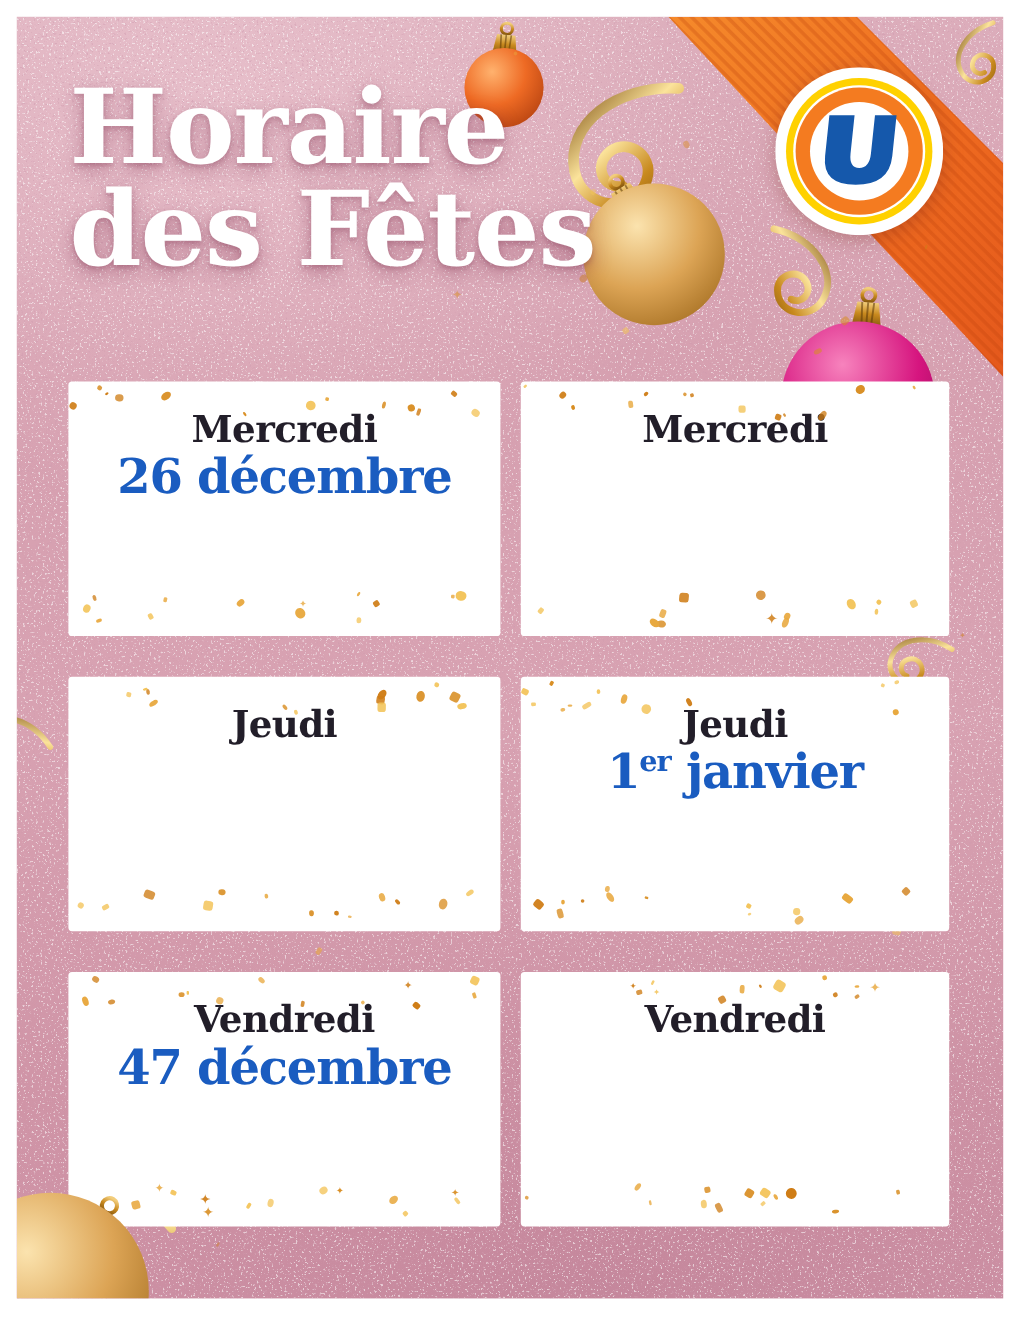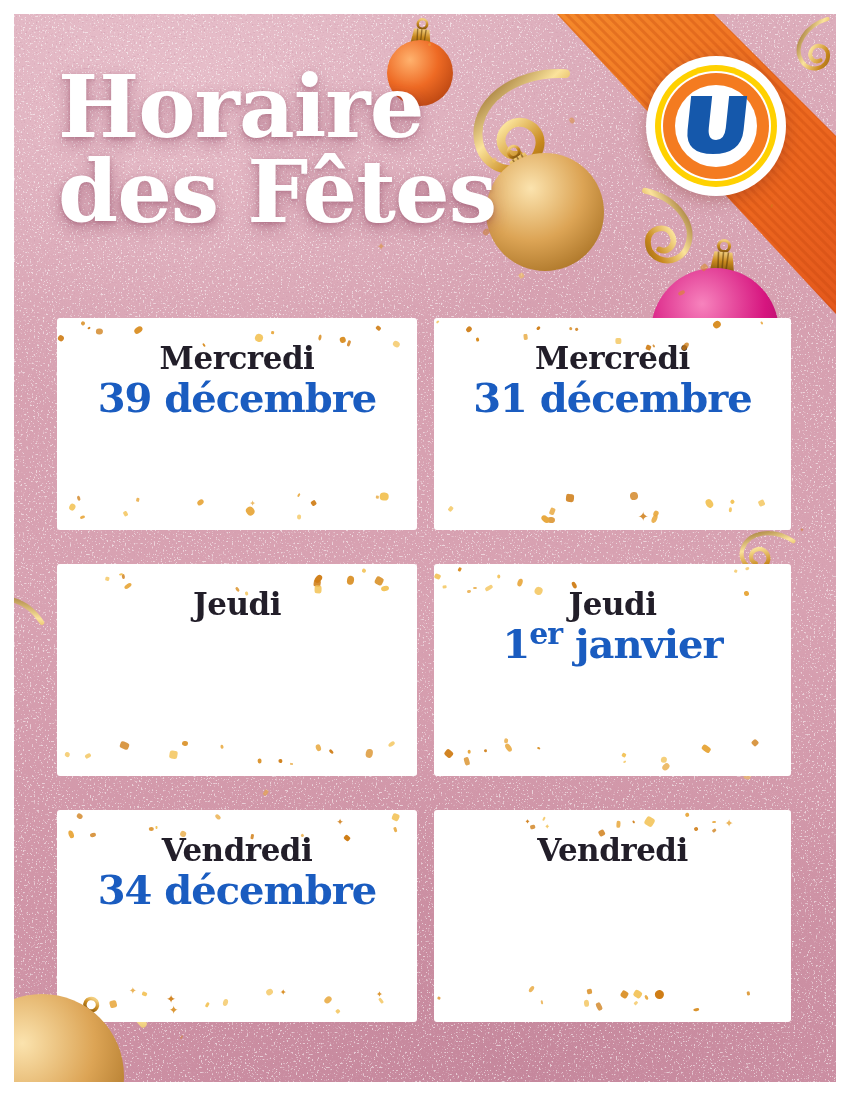--- a/index.html
+++ b/index.html
@@ -15,21 +15,21 @@
          font-size:86px;line-height:.99;letter-spacing:-1px;
          text-shadow:0 6px 16px rgba(120,40,70,.38),0 2px 4px rgba(120,40,70,.28);}
   .logo{position:absolute;left:632px;top:42px;width:140px;height:140px;z-index:4;
         filter:drop-shadow(0 4px 8px rgba(120,40,30,.35));}
   .cards{position:absolute;left:43px;top:304px;z-index:5;display:grid;
          grid-template-columns:360px 357px;grid-auto-rows:212px;column-gap:17px;row-gap:34px;}
   .card{position:relative;background:#fff;border-radius:3px;text-align:center;
         padding-top:24px;box-sizing:border-box;overflow:hidden;}
   .day{font-weight:bold;font-size:31px;letter-spacing:-.5px;color:var(--day-ink,#221e29);line-height:1.05;}
   .date{font-weight:bold;font-size:40px;letter-spacing:-1px;color:var(--accent-blue,#1a5cc0);line-height:1.1;margin-top:1px;}
-  .date sup{font-size:30px;vertical-align:super;line-height:0;}
+  .date sup{font-size:24px;vertical-align:super;line-height:0;}
   .cf{position:absolute;left:0;width:100%;height:36px;}
   .cf-top{top:2px;} .cf-bottom{bottom:2px;}
   .speck{position:absolute;display:block;}
   .front{z-index:6;}
 </style>
 </head>
 <body>
 
 <div class="page">
   <div class="panel">
@@ -150,21 +150,21 @@
             <span class="speck" style="left: 145.494px; top: 23.8628px; opacity: 0.961614; width: 3.83684px; height: 2px; background: rgb(216, 140, 31); border-radius: 50%; transform: rotate(55deg);"></span>
             <span class="speck" style="left: 318.609px; top: 6.26372px; opacity: 0.903567; width: 4.95285px; height: 4.2px; background: rgb(207, 125, 22); border-radius: 30%; transform: rotate(223deg);"></span>
             <span class="speck" style="left: 30.1964px; top: 7.005px; opacity: 0.975018; width: 3.47893px; height: 2.2px; background: rgb(207, 125, 22); border-radius: 50%; transform: rotate(151deg);"></span>
             <span class="speck" style="left: 24.4125px; top: 0.674594px; opacity: 0.83892; width: 3.88167px; height: 4.3px; background: rgb(216, 140, 31); border-radius: 50%; transform: rotate(127deg);"></span>
             <span class="speck" style="left: 214.09px; top: 10.8068px; opacity: 0.939272; width: 3.13534px; height: 3.1px; background: rgb(232, 168, 62); border-radius: 30%; transform: rotate(190deg);"></span>
             <span class="speck" style="left: 259.74px; top: 16.3461px; opacity: 0.854385; width: 5.91762px; height: 3px; background: rgb(216, 140, 31); border-radius: 50%; transform: rotate(104deg);"></span>
             <span class="speck" style="left: 335.908px; top: 21.4222px; opacity: 0.77463; width: 6.57464px; height: 5.6px; background: rgb(243, 196, 90); border-radius: 50%; transform: rotate(34deg);"></span>
             <span class="speck" style="left: 282.652px; top: 17.4076px; opacity: 0.945089; width: 5.79091px; height: 5.9px; background: rgb(216, 140, 31); border-radius: 50%; transform: rotate(164deg);"></span>
           </div>
         <div class="day">Mercredi</div>
-        <div class="date"><span>39</span><sup></sup><span> décembre</span></div>
+        <div class="date"><span>26</span><sup></sup><span> décembre</span></div>
         <div class="cf cf-bottom">
             <span class="speck" style="left: 23.0093px; top: 23.515px; opacity: 0.927013; width: 5.05552px; height: 2.7px; background: rgb(232, 168, 62); border-radius: 50%; transform: rotate(161deg);"></span>
             <span class="speck" style="left: 323.191px; top: 0.768686px; opacity: 0.983885; width: 8.6919px; height: 7.6px; background: rgb(243, 196, 90); border-radius: 50%; transform: rotate(185deg);"></span>
             <span class="speck" style="left: 78.7971px; top: 5.70545px; opacity: 0.832935; width: 3.56065px; height: 3.1px; background: rgb(232, 168, 62); border-radius: 30%; transform: rotate(103deg);"></span>
             <span class="speck" style="left: 240.492px; top: 23.0134px; opacity: 0.766037; width: 4.54344px; height: 4.4px; background: rgb(243, 196, 90); border-radius: 50%; transform: rotate(274deg);"></span>
             <span class="speck" style="left: 319.38px; top: 4.42237px; opacity: 0.810799; width: 3.19102px; height: 2.5px; background: rgb(232, 168, 62); border-radius: 30%; transform: rotate(94deg);"></span>
             <span class="speck" style="left: 19.1151px; top: 5.19795px; opacity: 0.761086; width: 5.05263px; height: 2.6px; background: rgb(207, 125, 22); border-radius: 50%; transform: rotate(252deg);"></span>
             <span class="speck" style="left: 65.8279px; top: 20.248px; opacity: 0.844778; width: 4.909px; height: 3.7px; background: rgb(243, 196, 90); border-radius: 30%; transform: rotate(241deg);"></span>
             <span class="speck" style="left: 139.558px; top: 8.11465px; opacity: 0.947933; width: 6.62822px; height: 4.9px; background: rgb(232, 168, 62); border-radius: 50%; transform: rotate(320deg);"></span>
             <span class="speck" style="left: 189.407px; top: 14.8886px; opacity: 0.955892; width: 8.3831px; height: 8.6px; background: rgb(232, 168, 62); border-radius: 50%; transform: rotate(144deg);"></span>
@@ -184,21 +184,20 @@
             <span class="speck" style="left: 279.486px; top: 1.3058px; opacity: 0.966338; width: 8.16407px; height: 7.3px; background: rgb(216, 140, 31); border-radius: 50%; transform: rotate(325deg);"></span>
             <span class="speck" style="left: 212.431px; top: 25.3406px; opacity: 0.915289; width: 4.52345px; height: 4.8px; background: rgb(207, 125, 22); border-radius: 30%; transform: rotate(21deg);"></span>
             <span class="speck" style="left: 217.521px; top: 25.1833px; opacity: 0.788669; width: 3.23707px; height: 1.8px; background: rgb(207, 125, 22); border-radius: 50%; transform: rotate(238deg);"></span>
             <span class="speck" style="left: 181.073px; top: 17.521px; opacity: 0.800407; width: 6.36871px; height: 5.6px; background: rgb(243, 196, 90); border-radius: 30%; transform: rotate(269deg);"></span>
             <span class="speck" style="left: 246.659px; top: 23.7049px; opacity: 0.784651; width: 8.7494px; height: 5.3px; background: rgb(207, 125, 22); border-radius: 50%; transform: rotate(307deg);"></span>
             <span class="speck" style="left: 134.545px; top: 6.53801px; opacity: 0.825235; width: 3.15901px; height: 3.3px; background: rgb(216, 140, 31); border-radius: 50%; transform: rotate(111deg);"></span>
             <span class="speck" style="left: 140.813px; top: 8.0206px; opacity: 0.852168; width: 3.33702px; height: 3.1px; background: rgb(207, 125, 22); border-radius: 30%; transform: rotate(71deg);"></span>
             <span class="speck" style="left: 101.534px; top: 7.27885px; opacity: 0.961224; width: 4.49771px; height: 2.9px; background: rgb(207, 125, 22); border-radius: 50%; transform: rotate(140deg);"></span>
           </div>
         <div class="day">Mercredi</div>
-        <div class="date"><span>31</span><sup></sup><span> décembre</span></div>
         <div class="cf cf-bottom">
             <span class="speck" style="left: 294.123px; top: 16.3917px; opacity: 0.898122; width: 5.18644px; height: 3.4px; background: rgb(243, 196, 90); border-radius: 50%; transform: rotate(276deg);"></span>
             <span class="speck" style="left: 195.707px; top: 0.442839px; opacity: 0.778211; width: 7.89707px; height: 7.8px; background: rgb(207, 125, 22); border-radius: 50%; transform: rotate(352deg);"></span>
             <span class="speck" style="left: 115.342px; top: 16.8093px; opacity: 0.83549; width: 6.60872px; height: 5.1px; background: rgb(232, 168, 62); border-radius: 30%; transform: rotate(291deg);"></span>
             <span class="speck" style="left: 14.0141px; top: 15.0572px; opacity: 0.798638; width: 4.92668px; height: 3.5px; background: rgb(243, 196, 90); border-radius: 30%; transform: rotate(310deg);"></span>
             <span class="speck" style="left: 215.584px; top: 23.7364px; opacity: 0.873616; width: 8.85331px; height: 5.3px; background: rgb(232, 168, 62); border-radius: 50%; transform: rotate(115deg);"></span>
             <span class="speck" style="left: 131.7px; top: 1.99256px; opacity: 0.867733; width: 7.63959px; height: 7.8px; background: rgb(207, 125, 22); border-radius: 30%; transform: rotate(5deg);"></span>
             <span class="speck" style="left: 113.354px; top: 24.7027px; opacity: 0.821686; width: 7.69475px; height: 6px; background: rgb(216, 140, 31); border-radius: 50%; transform: rotate(3deg);"></span>
             <span class="speck" style="left: 219.355px; top: 18.6303px; opacity: 0.919705; width: 5.39405px; height: 5.5px; background: rgb(232, 168, 62); border-radius: 50%; transform: rotate(206deg);"></span>
             <span class="speck" style="left: 296.784px; top: 7.68772px; opacity: 0.980119; width: 3.50707px; height: 3.5px; background: rgb(243, 196, 90); border-radius: 50%; transform: rotate(131deg);"></span>
@@ -285,21 +284,21 @@
             <span class="speck" style="left: 92.4515px; top: 15.3683px; opacity: 0.857528; width: 4.81506px; height: 3.9px; background: rgb(216, 140, 31); border-radius: 50%; transform: rotate(180deg);"></span>
             <span class="speck" style="left: 336.382px; top: 16.0159px; opacity: 0.895514; width: 4.67731px; height: 2.8px; background: rgb(232, 168, 62); border-radius: 30%; transform: rotate(72deg);"></span>
             <span class="speck" style="left: 98.1177px; top: 14.2484px; opacity: 0.985072; width: 3.39409px; height: 2.4px; background: rgb(243, 196, 90); border-radius: 30%; transform: rotate(268deg);"></span>
             <span class="speck" style="left: 243.626px; top: 22.4737px; opacity: 0.783923; width: 3.01043px; height: 2.7px; background: rgb(232, 168, 62); border-radius: 50%; transform: rotate(48deg);"></span>
             <span class="speck" style="left: 335.2px; top: 1.99729px; opacity: 0.910176; width: 7.38855px; height: 6.8px; background: rgb(243, 196, 90); border-radius: 30%; transform: rotate(114deg);"></span>
             <span class="speck" style="left: 158.036px; top: 2.9083px; opacity: 0.762486; width: 6.2047px; height: 3.8px; background: rgb(232, 168, 62); border-radius: 50%; transform: rotate(42deg);"></span>
             <span class="speck" style="left: 287.143px; top: 23.7669px; opacity: 0.997681; width: 5.88392px; height: 4.5px; background: rgb(207, 125, 22); border-radius: 30%; transform: rotate(220deg);"></span>
             <span class="speck" style="left: 279.326px; top: 5.94036px; opacity: 0.853259; color: rgb(207, 125, 22); font-size: 9.12423px; line-height: 1;">✦</span>
           </div>
         <div class="day">Vendredi</div>
-        <div class="date"><span>34</span><sup></sup><span> décembre</span></div>
+        <div class="date"><span>47</span><sup></sup><span> décembre</span></div>
         <div class="cf cf-bottom">
             <span class="speck" style="left: 53.3073px; top: 16.6494px; opacity: 0.883541; width: 6.81173px; height: 6.6px; background: rgb(232, 168, 62); border-radius: 30%; transform: rotate(165deg);"></span>
             <span class="speck" style="left: 84.9079px; top: 8.1193px; opacity: 0.939224; width: 5.45229px; height: 4.1px; background: rgb(243, 196, 90); border-radius: 30%; transform: rotate(23deg);"></span>
             <span class="speck" style="left: 320.694px; top: 15.3779px; opacity: 0.807865; width: 5.65932px; height: 3.3px; background: rgb(243, 196, 90); border-radius: 30%; transform: rotate(52deg);"></span>
             <span class="speck" style="left: 164.777px; top: 16.2206px; opacity: 0.757576; width: 7.00056px; height: 5px; background: rgb(243, 196, 90); border-radius: 50%; transform: rotate(284deg);"></span>
             <span class="speck" style="left: 267.292px; top: 13.1955px; opacity: 0.86666; width: 7.79517px; height: 5.9px; background: rgb(232, 168, 62); border-radius: 50%; transform: rotate(319deg);"></span>
             <span class="speck" style="left: 111.643px; top: 21.0516px; opacity: 0.887812; color: rgb(216, 140, 31); font-size: 11.7345px; line-height: 1;">✦</span>
             <span class="speck" style="left: 222.69px; top: 3.51932px; opacity: 0.947402; color: rgb(216, 140, 31); font-size: 8.20623px; line-height: 1;">✦</span>
             <span class="speck" style="left: 208.612px; top: 5.32759px; opacity: 0.780457; width: 7.21612px; height: 5.8px; background: rgb(243, 196, 90); border-radius: 50%; transform: rotate(325deg);"></span>
             <span class="speck" style="left: 147.557px; top: 18.7077px; opacity: 0.952579; width: 4.66731px; height: 3.2px; background: rgb(243, 196, 90); border-radius: 30%; transform: rotate(121deg);"></span>

